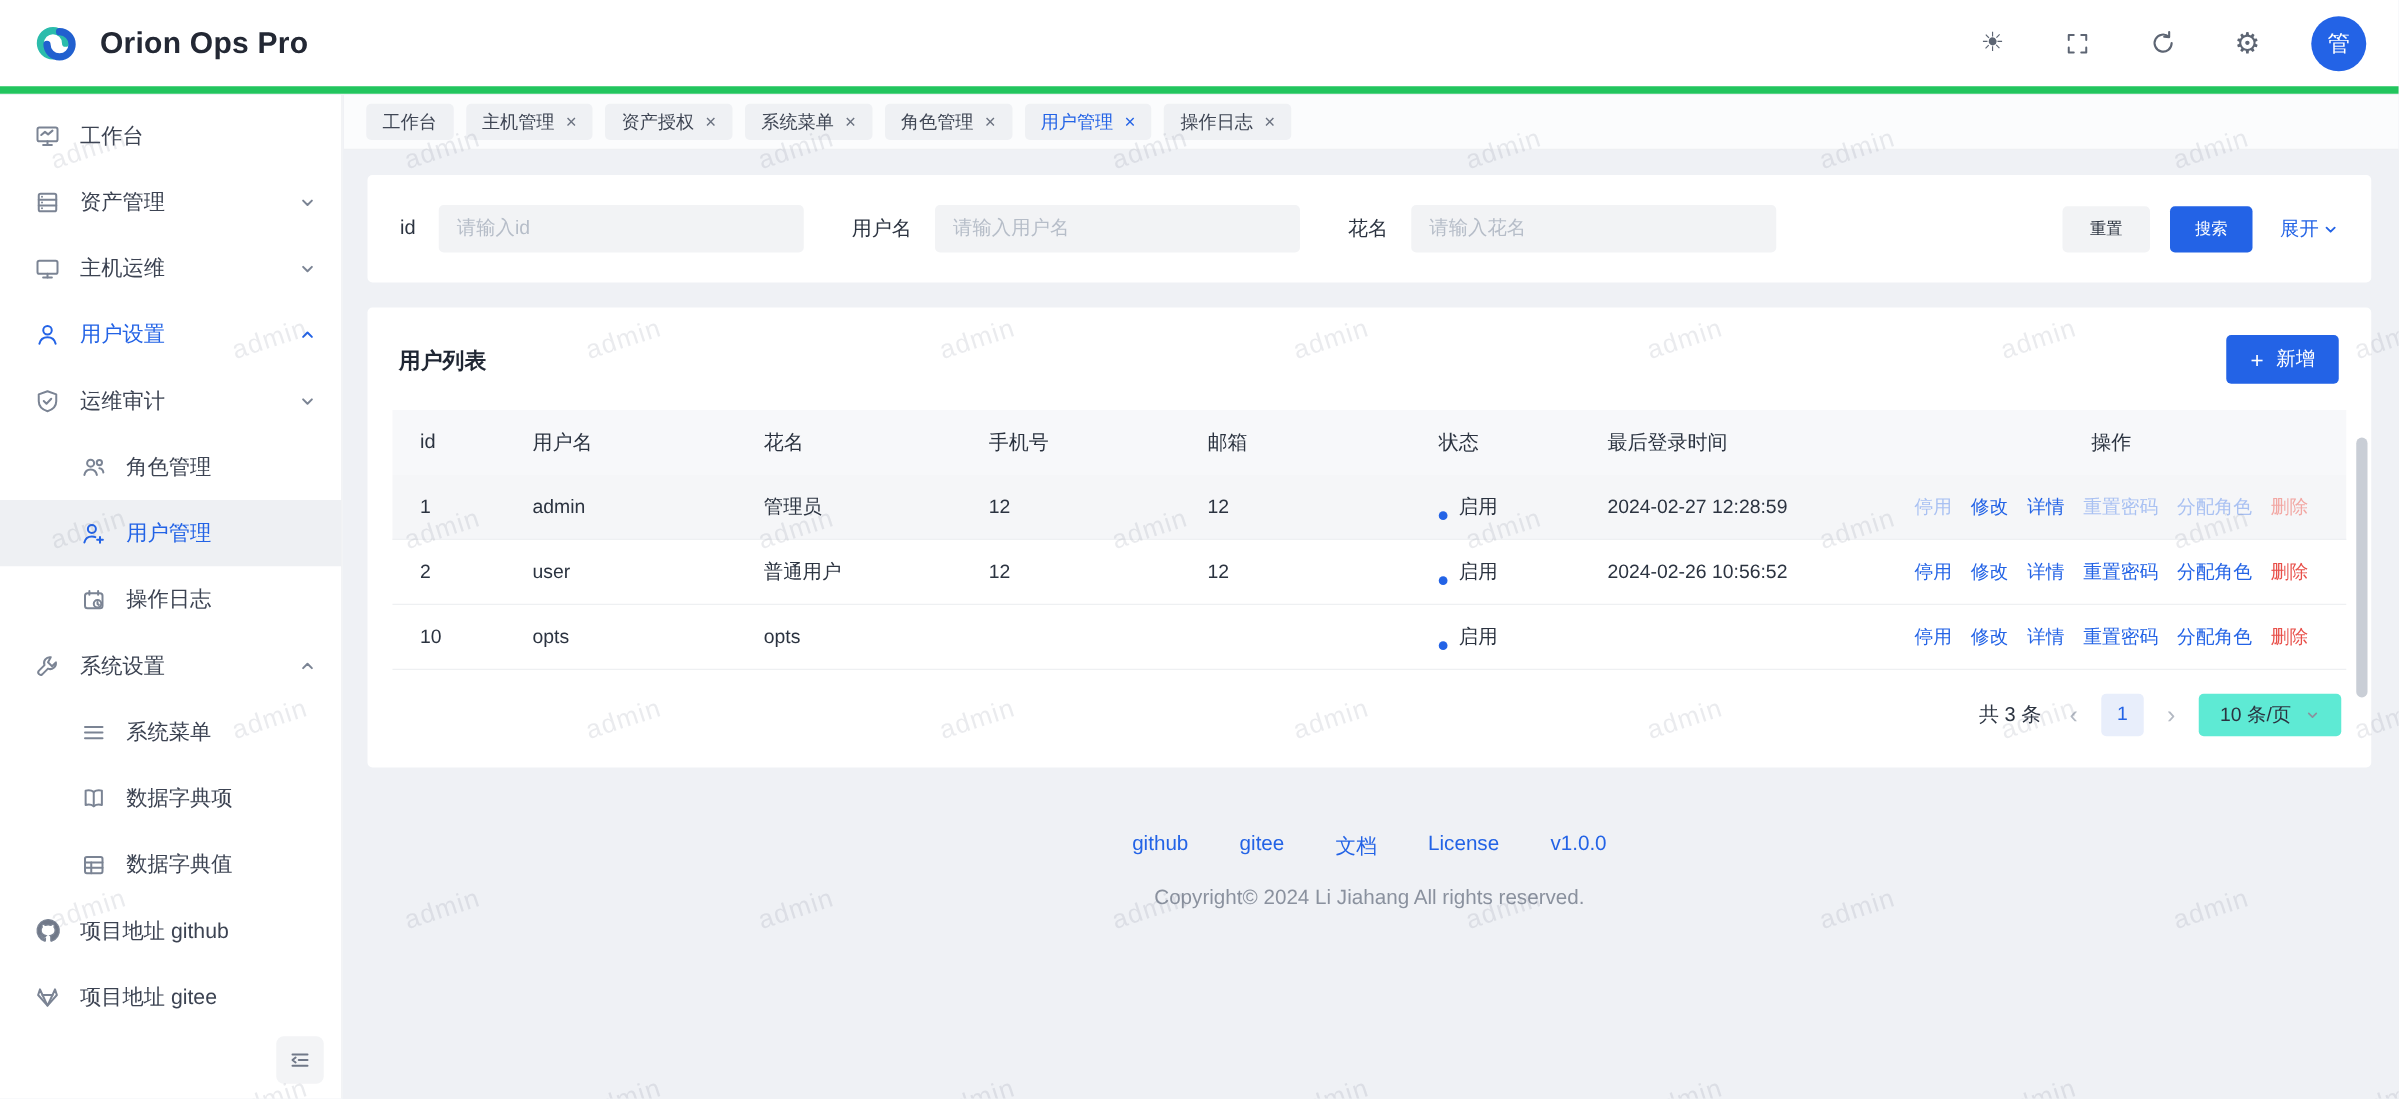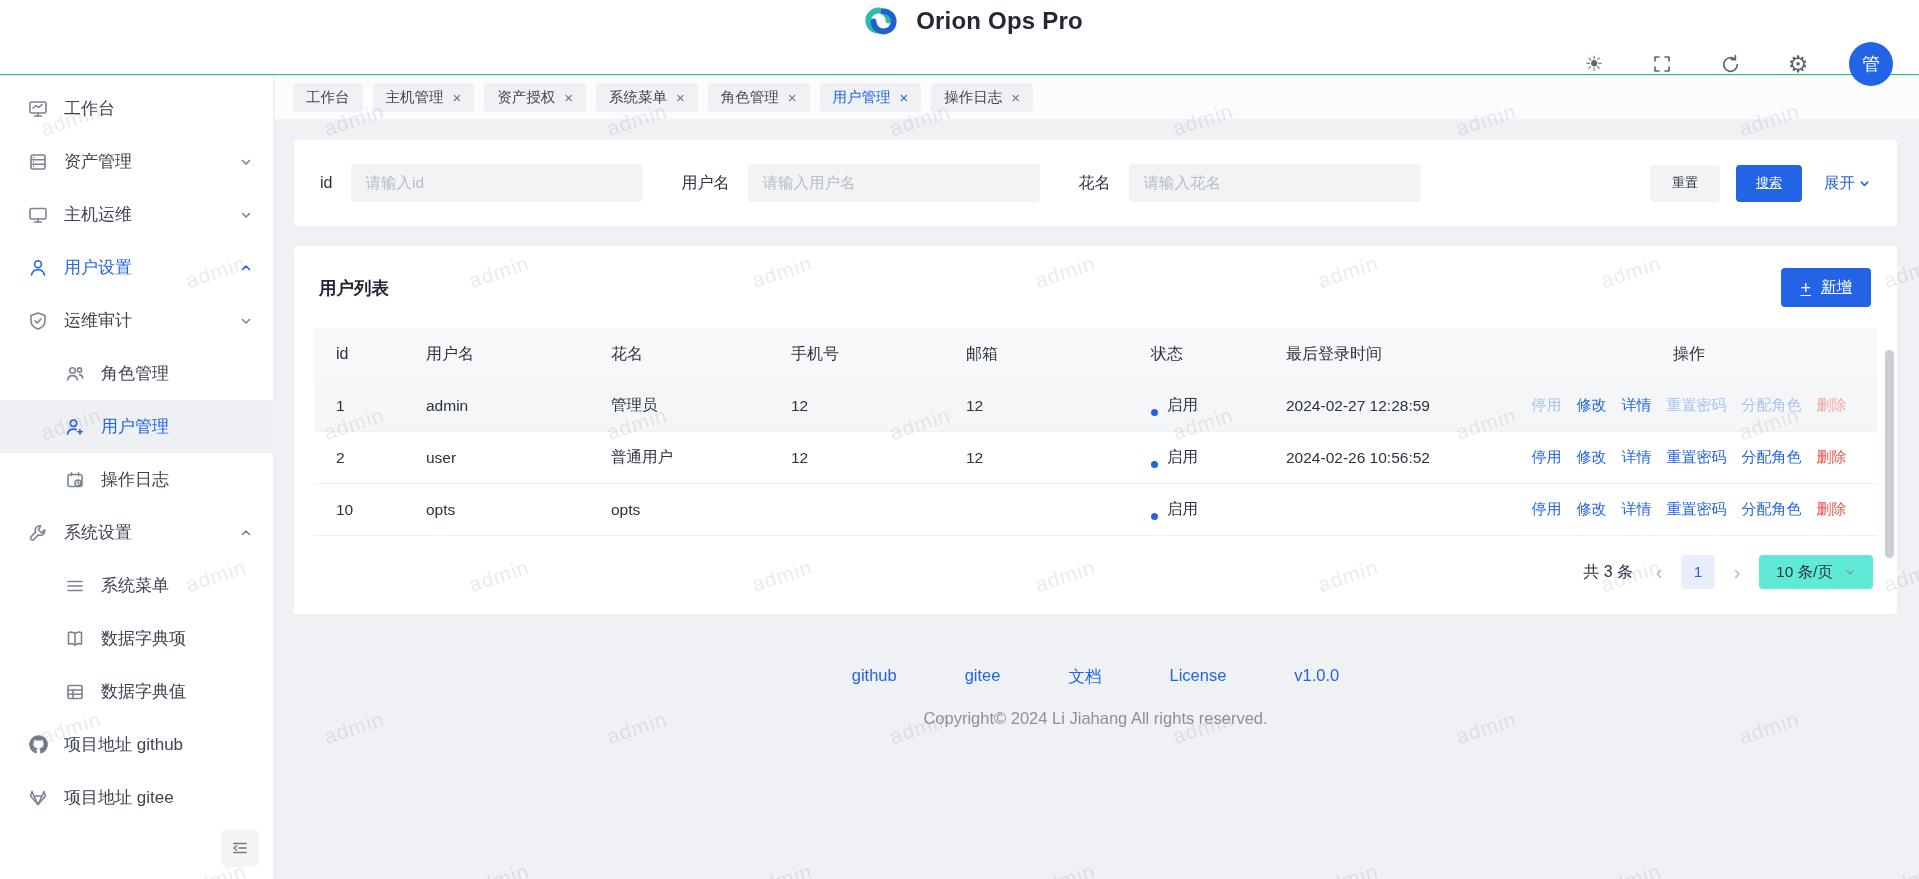--- a/index.html
+++ b/index.html
@@ -1,21 +1,21 @@
 <!DOCTYPE html>
 <html><head>
 <meta charset="utf-8">
 <style>
   * { box-sizing: border-box; margin: 0; padding: 0; }
   html,body { width:1919px; height:879px; font-family:"Liberation Sans","DejaVu Sans",sans-serif; }
   body { background:#eff1f5; overflow:hidden; position:relative; }
 
   
   .header { position:absolute; top:0; left:0; width:1919px; height:75px; background:#fff;
-            border-bottom:1px solid #22c55e; display:flex; align-items:center; z-index:20;flex-direction:column; }
+            border-bottom:6px solid #22c55e; display:flex; align-items:center; z-index:20; }
   .logo-wrap { display:flex; align-items:center; gap:14px; padding-left:24px; }
   .app-title { font-size:24px; font-weight:600; color:#232834; letter-spacing:.2px; }
   .header-right { margin-left:auto; display:flex; align-items:center; gap:34px; padding-right:26px; }
   .h-icon { width:34px; height:34px; display:flex; align-items:center; justify-content:center;
             color:#5d6573; cursor:pointer; font-size:21px; }
   .avatar { width:44px; height:44px; border-radius:50%; background:#2363e6; color:#fff;
             display:flex; align-items:center; justify-content:center; font-size:18px; cursor:pointer; }
 
   
   .sidebar { position:absolute; top:76px; left:0; width:274px; height:803px; background:#fff;
@@ -48,21 +48,21 @@
   
   .search-card { height:86px; display:flex; align-items:center; padding:0 26px; }
   .field { display:flex; align-items:center; margin-right:38px; }
   .field label { font-size:16px; color:#2b3340; margin-right:19px; white-space:nowrap; }
   .field input { width:292px; height:38px; background:#f2f3f5; border:none; outline:none; border-radius:4px;
                  padding:0 14px; font-size:15.5px; color:#2b3340; font-family:inherit; }
   .field input::placeholder { color:#b6bdc8; }
   .form-actions { margin-left:auto; display:flex; align-items:center; gap:16px; }
   .btn { height:37px; border:none; border-radius:4px; font-size:13px; cursor:pointer; font-family:inherit; }
   .btn-plain { background:#f2f3f5; color:#2b3340; padding:0 22px; }
-  .btn-primary { background:#2363e6; color:#fff; padding:0 20px;text-decoration:underline; }
+  .btn-primary { background:#2363e6; color:#fff; padding:0 20px; }
   .expand-link { color:#2363e6; font-size:15.5px; display:flex; align-items:center; gap:3px; cursor:pointer; margin-left:6px; }
 
   
   .table-card { margin-top:20px; padding:22px 20px 16px; position:relative; min-height:368px; }
   .card-head { display:flex; align-items:center; justify-content:space-between; padding:0 6px 0 5px; }
   .card-title { font-size:17.5px; font-weight:700; color:#1f2633; }
   .btn-add { height:39px; padding:0 19px; display:inline-flex; align-items:center; gap:10px; font-size:15.5px; }
   .btn-add .plus { font-size:18px; line-height:1; }
 
   .tbl { margin-top:21px; font-size:15.5px; color:#2b3340; }
@@ -87,21 +87,21 @@
   .pagination { display:flex; align-items:center; justify-content:flex-end; gap:12px; margin-top:19px; padding-right:4px; }
   .pg-total { font-size:16px; color:#2b3340; margin-right:4px; }
   .pg-arrow { color:#b3b9c3; font-size:20px; width:20px; text-align:center; cursor:pointer; line-height:1; }
   .pg-page { width:34px; height:34px; background:#e8eefb; color:#2363e6; border-radius:4px;
              display:flex; align-items:center; justify-content:center; font-size:15.5px; cursor:pointer; }
   .pg-size { width:114px; height:34px; background:#5eead4; border-radius:4px; display:flex; align-items:center;
              justify-content:center; gap:11px; font-size:15.5px; color:#2b3340; cursor:pointer; }
 
   
   .footer { margin-top:52px; text-align:center; }
-  .footer-links { display:flex; justify-content:center; gap:68px; }
+  .footer-links { display:flex; justify-content:center; gap:41px; }
   .footer-links span { color:#2363e6; font-size:16.5px; cursor:pointer; }
   .copyright { margin-top:21px; color:#8a919e; font-size:16.5px; }
 
   
   .wm-layer { position:absolute; inset:0; pointer-events:none; z-index:50; overflow:hidden; }
   .wm { position:absolute; font-size:21px; color:rgba(90,100,125,.13); transform:rotate(-18deg); letter-spacing:1px; }
 
   svg.lin { fill:none; stroke-width:1.6; stroke-linecap:round; stroke-linejoin:round; }
 </style>
 </head>

